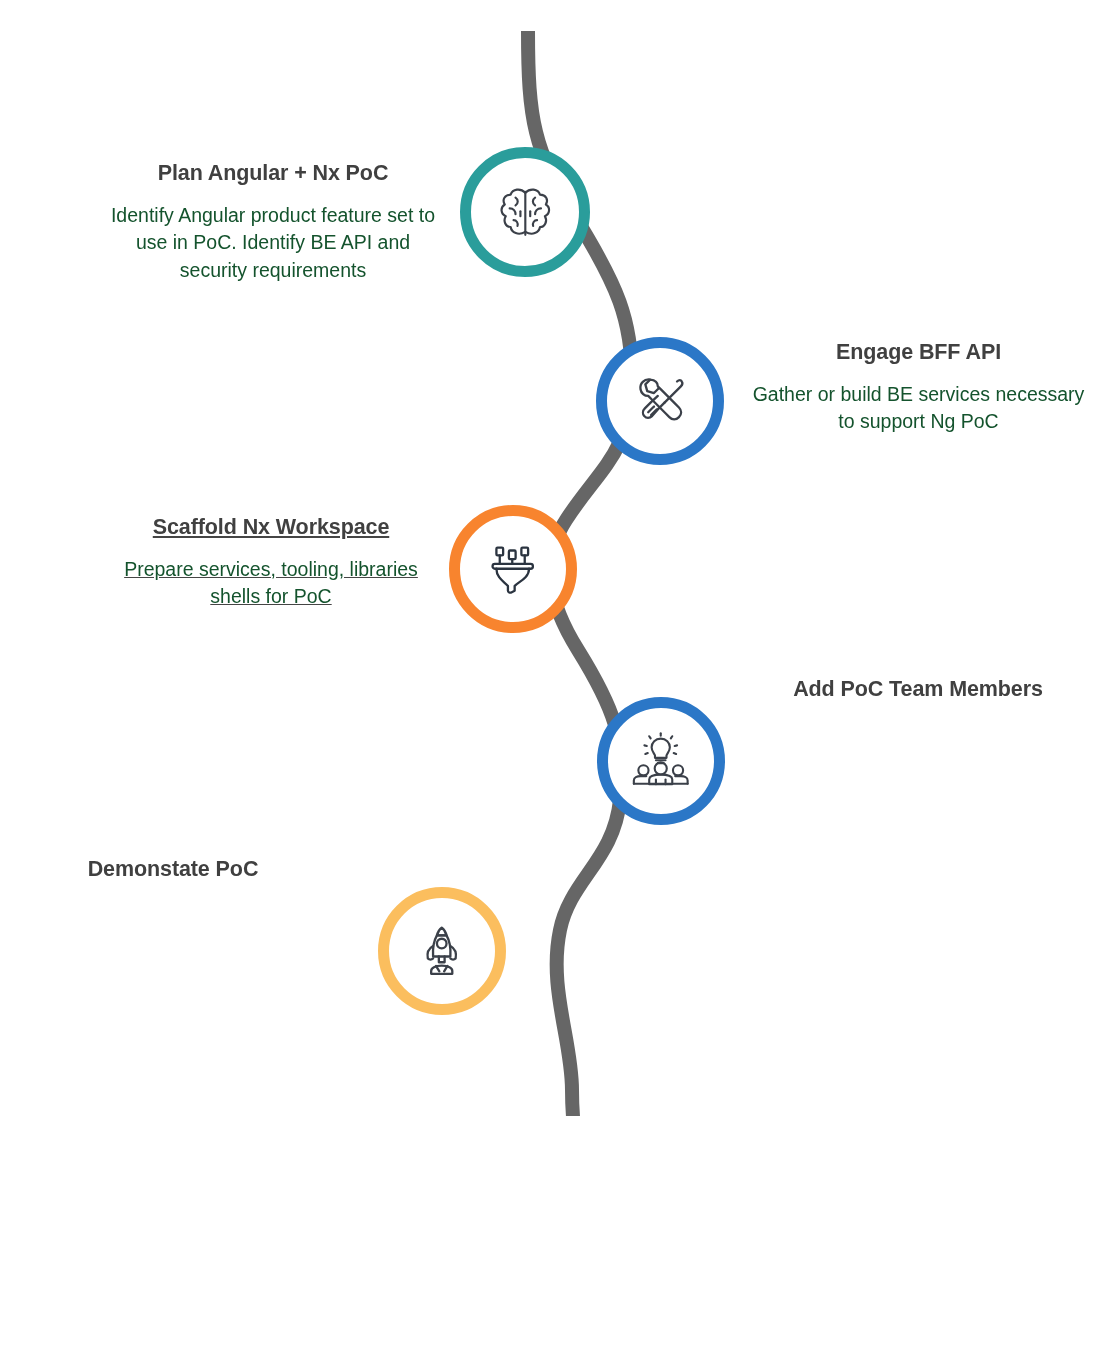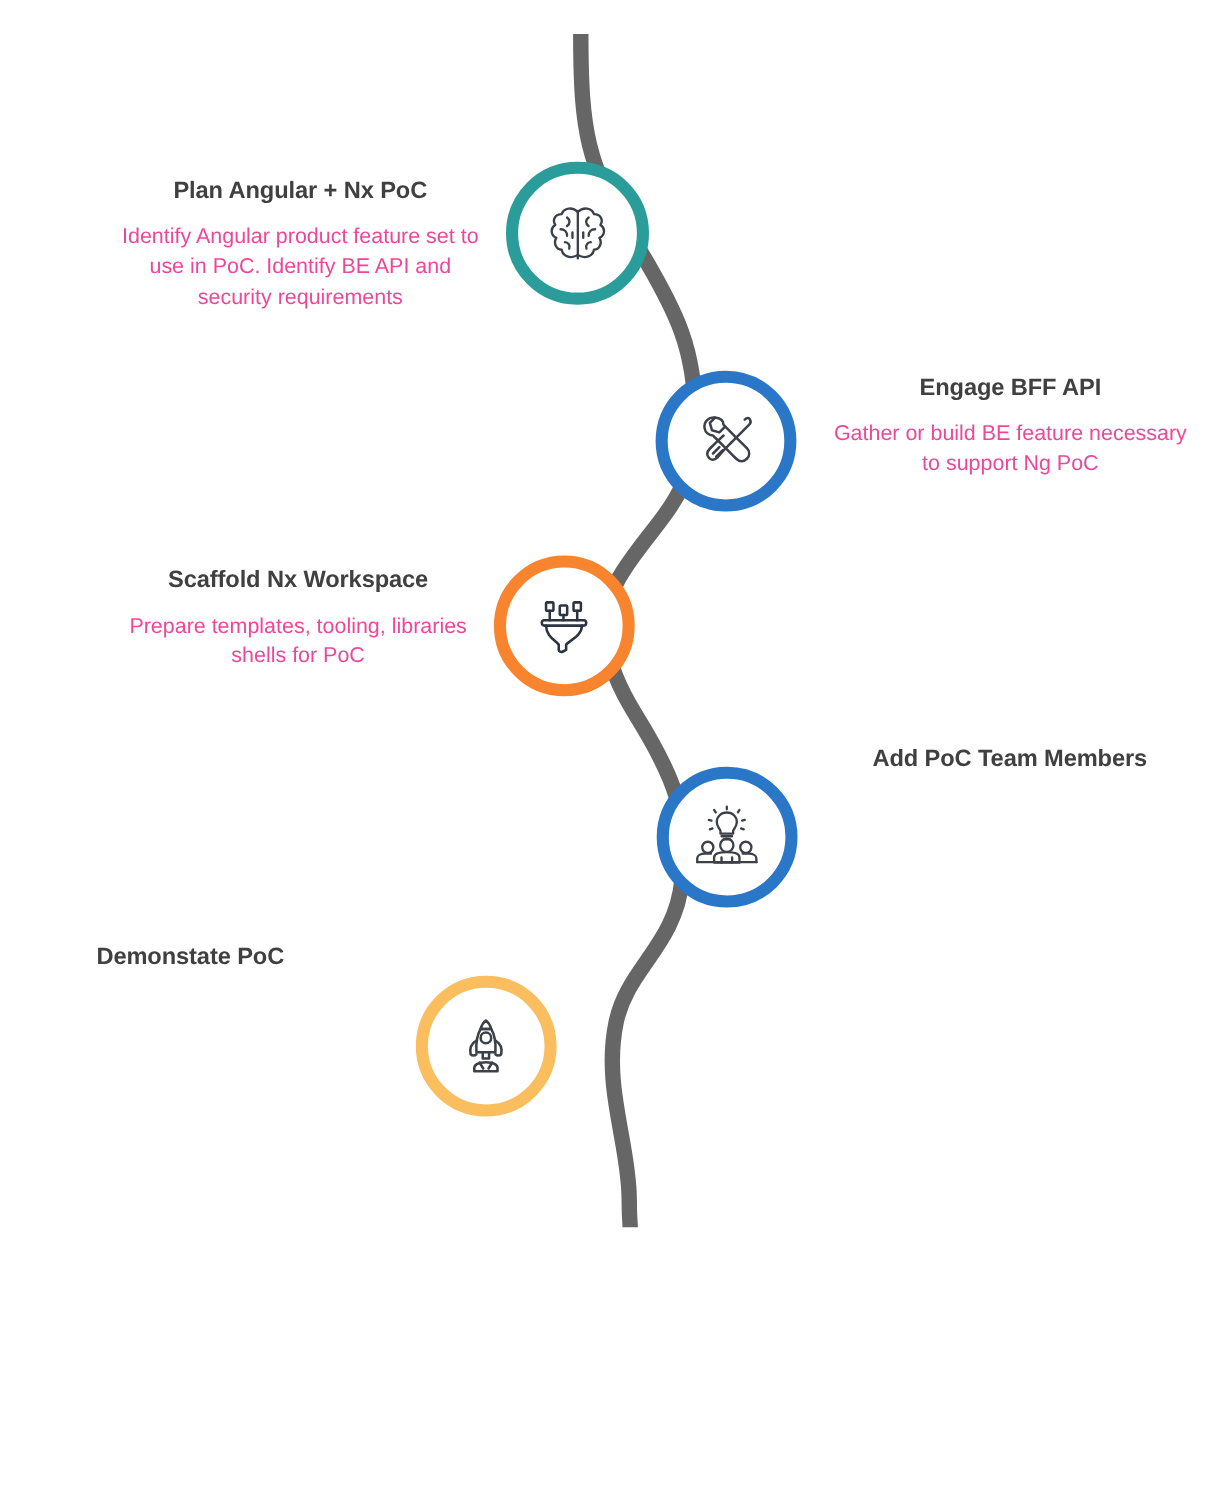--- a/index.html
+++ b/index.html
@@ -59,27 +59,27 @@
     font-size: 21.5px;
     font-weight: bold;
     color: #404040;
     line-height: 1.28;
     margin: 0 0 14px 0;
     letter-spacing: -0.1px;
   }
   .block .desc {
     font-size: 19.5px;
     font-weight: normal;
-    color: #ec4899;
+    color: #14532d;
     line-height: 1.42;
     margin: 0;
   }
   .block-1 { left: 108px; top: 160px; width: 330px; }
   .block-2 { left: 752px; top: 339px; width: 333px; }
-  .block-3 { left: 112px; top: 514px; width: 318px; }
+  .block-3 { left: 112px; top: 514px; width: 318px; text-decoration: underline; }
   .block-4 { left: 748px; top: 676px; width: 340px; }
   .block-4 .title { }
   .block-5 { left: 8px;  top: 856px; width: 330px; }
   .block-5 .title { margin-bottom: 16px; }
 </style>
 </head>
 <body>
 
 <div id="canvas">
 
@@ -210,26 +210,26 @@
     </svg>
   </div>
 
   <div class="block block-1">
     <p class="title">Plan Angular + Nx PoC</p>
     <p class="desc">Identify Angular product feature set to use in PoC. Identify BE API and security requirements</p>
   </div>
 
   <div class="block block-2">
     <p class="title">Engage BFF API</p>
-    <p class="desc">Gather or build BE feature necessary to support Ng PoC</p>
+    <p class="desc">Gather or build BE services necessary to support Ng PoC</p>
   </div>
 
   <div class="block block-3">
     <p class="title">Scaffold Nx Workspace</p>
-    <p class="desc">Prepare templates, tooling, libraries shells for PoC</p>
+    <p class="desc">Prepare services, tooling, libraries shells for PoC</p>
   </div>
 
   <div class="block block-4">
     <p class="title">Add PoC Team Members</p>
   </div>
 
   <div class="block block-5">
     <p class="title">Demonstate PoC</p>
   </div>
 

